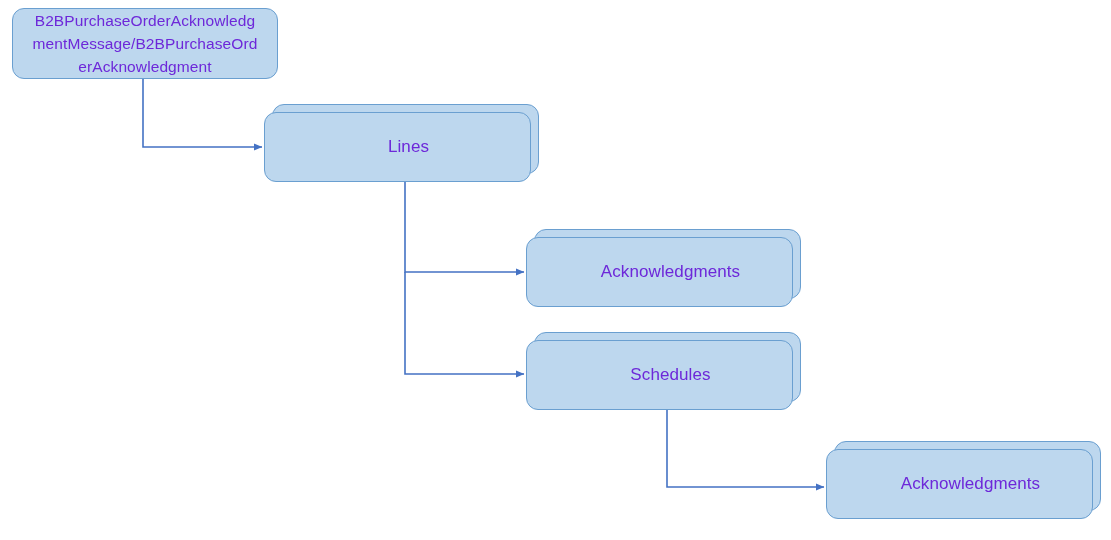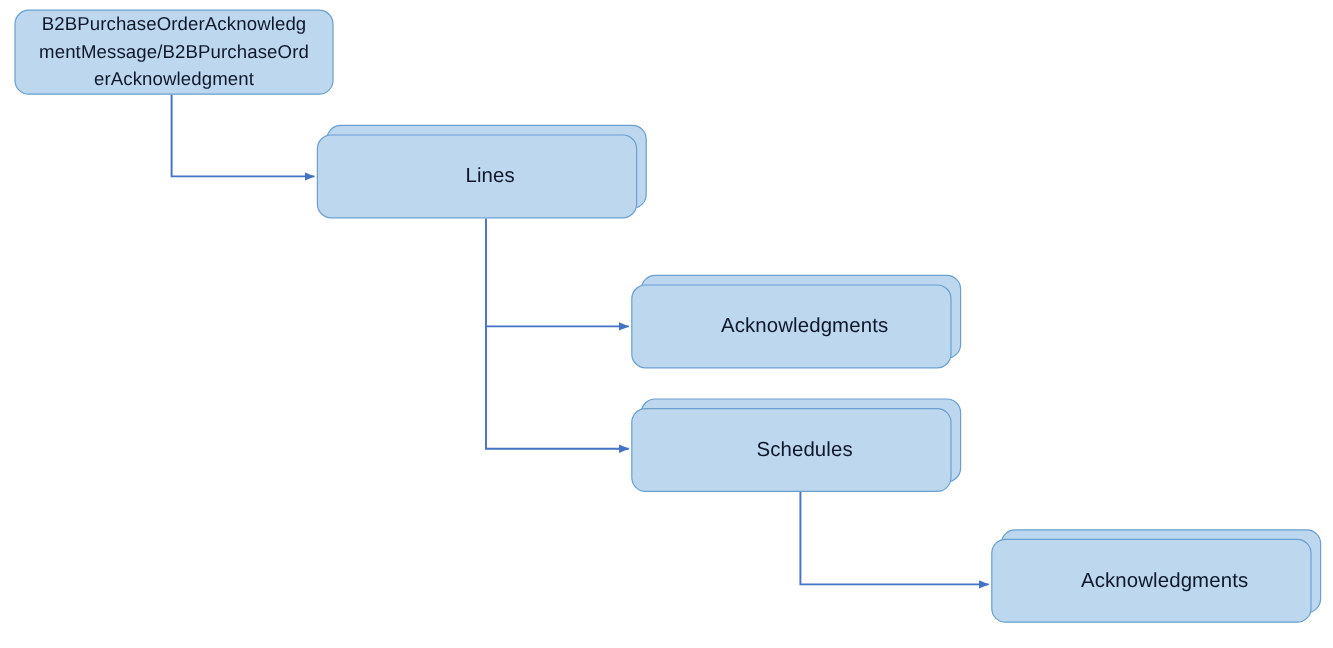--- a/index.html
+++ b/index.html
@@ -59,21 +59,21 @@
   .node.stacked .face {
     left: 0;
     top: 8px;
     right: 8px;
     bottom: 0;
     padding-left: 22px;
   }
   .label {
     position: relative;
     z-index: 2;
-    color: #0f172a;
+    color: #6d28d9;
     font-size: 17px;
     line-height: 24px;
     text-align: center;
     padding: 0 10px;
     white-space: pre-line;
     letter-spacing: 0.1px;
   }
   .label.multiline {
     font-size: 15.5px;
     line-height: 23px;

